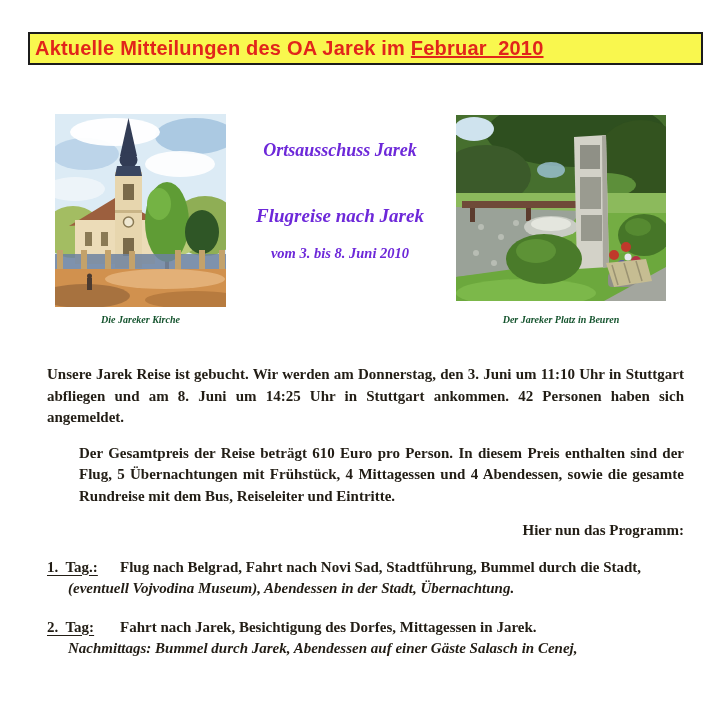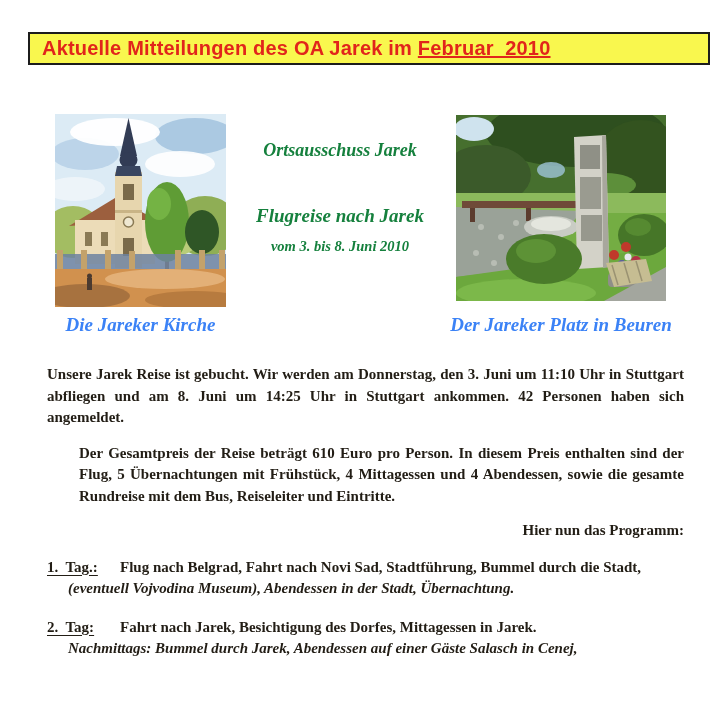--- a/index.html
+++ b/index.html
@@ -6,39 +6,39 @@
   body{
     width:725px;height:718px;background:#ffffff;overflow:hidden;position:relative;
     font-family:"Liberation Serif", serif;color:#221d15;
   }
   .abs{position:absolute;}
 
   
   .banner{
     left:28px;top:32px;width:666px;height:29px;
     background:#f9f74e;border:2px solid #1c1c1c;
-    display:flex;align-items:center;padding-left:12px;
+    display:flex;align-items:center;padding-left:5px;
     font-family:"Liberation Sans", sans-serif;font-weight:bold;font-size:20px;
     color:#e1251b;letter-spacing:0.2px;
   }
   .banner span{white-space:pre;}
   .banner .u{text-decoration:underline;}
 
   
   .img-frame{overflow:hidden;}
   .caption{
-    font-weight:bold;font-style:italic;font-size:19px;text-align:center;color:#3b82f6;
+    font-weight:bold;font-style:italic;font-size:10px;text-align:center;color:#14532d;
   }
   .mast-center{
     left:222px;top:140px;width:236px;text-align:center;
-    font-weight:bold;font-style:italic;color:#15803d;
+    font-weight:bold;font-style:italic;color:#6d28d9;
   }
   .org-title{font-size:18px;line-height:20px;}
   .trip-title{font-size:19px;margin-top:45px;line-height:21px;}
-  .trip-dates{font-size:14.5px;margin-top:12px;line-height:16px;}
+  .trip-dates{font-size:14.5px;margin-top:19px;line-height:16px;}
 
   
   .bodytext{
     left:47px;top:364px;width:637px;
     font-size:15px;font-weight:bold;line-height:21.5px;color:#221d15;
   }
   .bodytext p{margin:0;text-align:justify;}
   .bodytext p.sp{margin-top:14px;margin-left:32px;}
   .bodytext p.ph{margin-top:13px;text-align:right;}
   .prog-item{margin-top:15px;}

